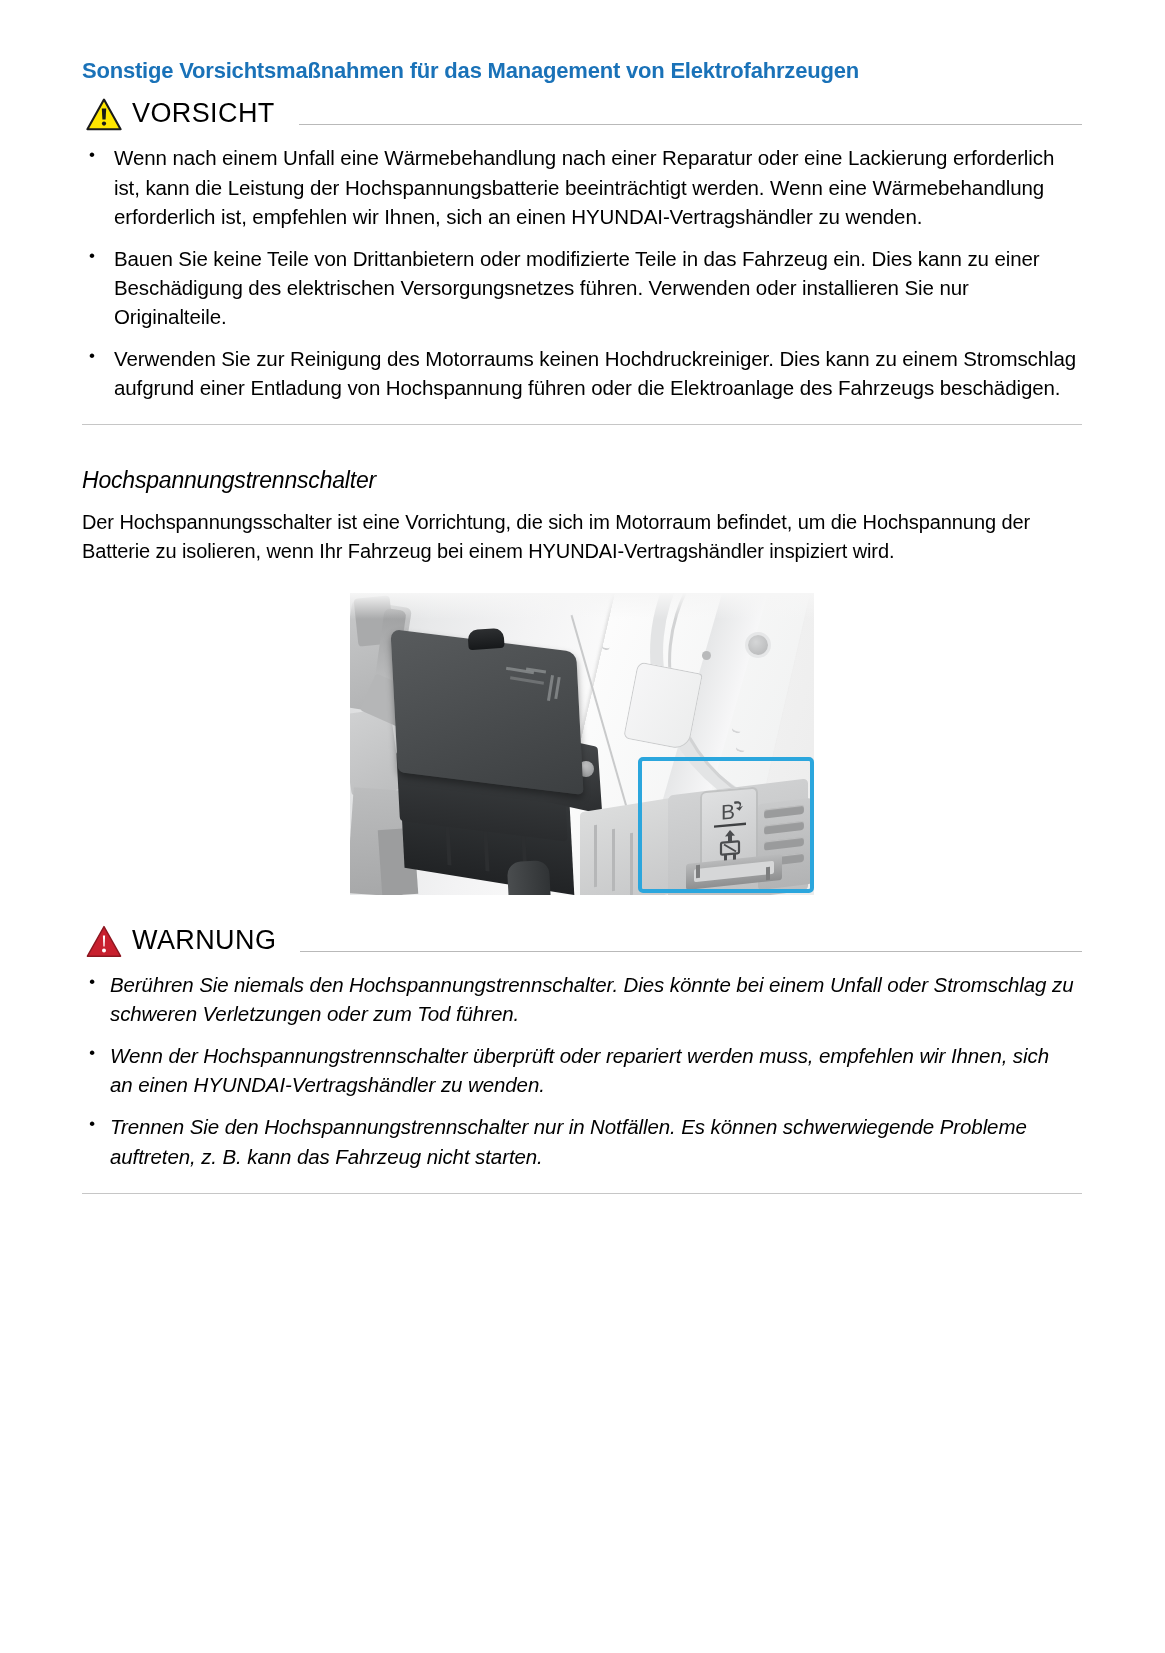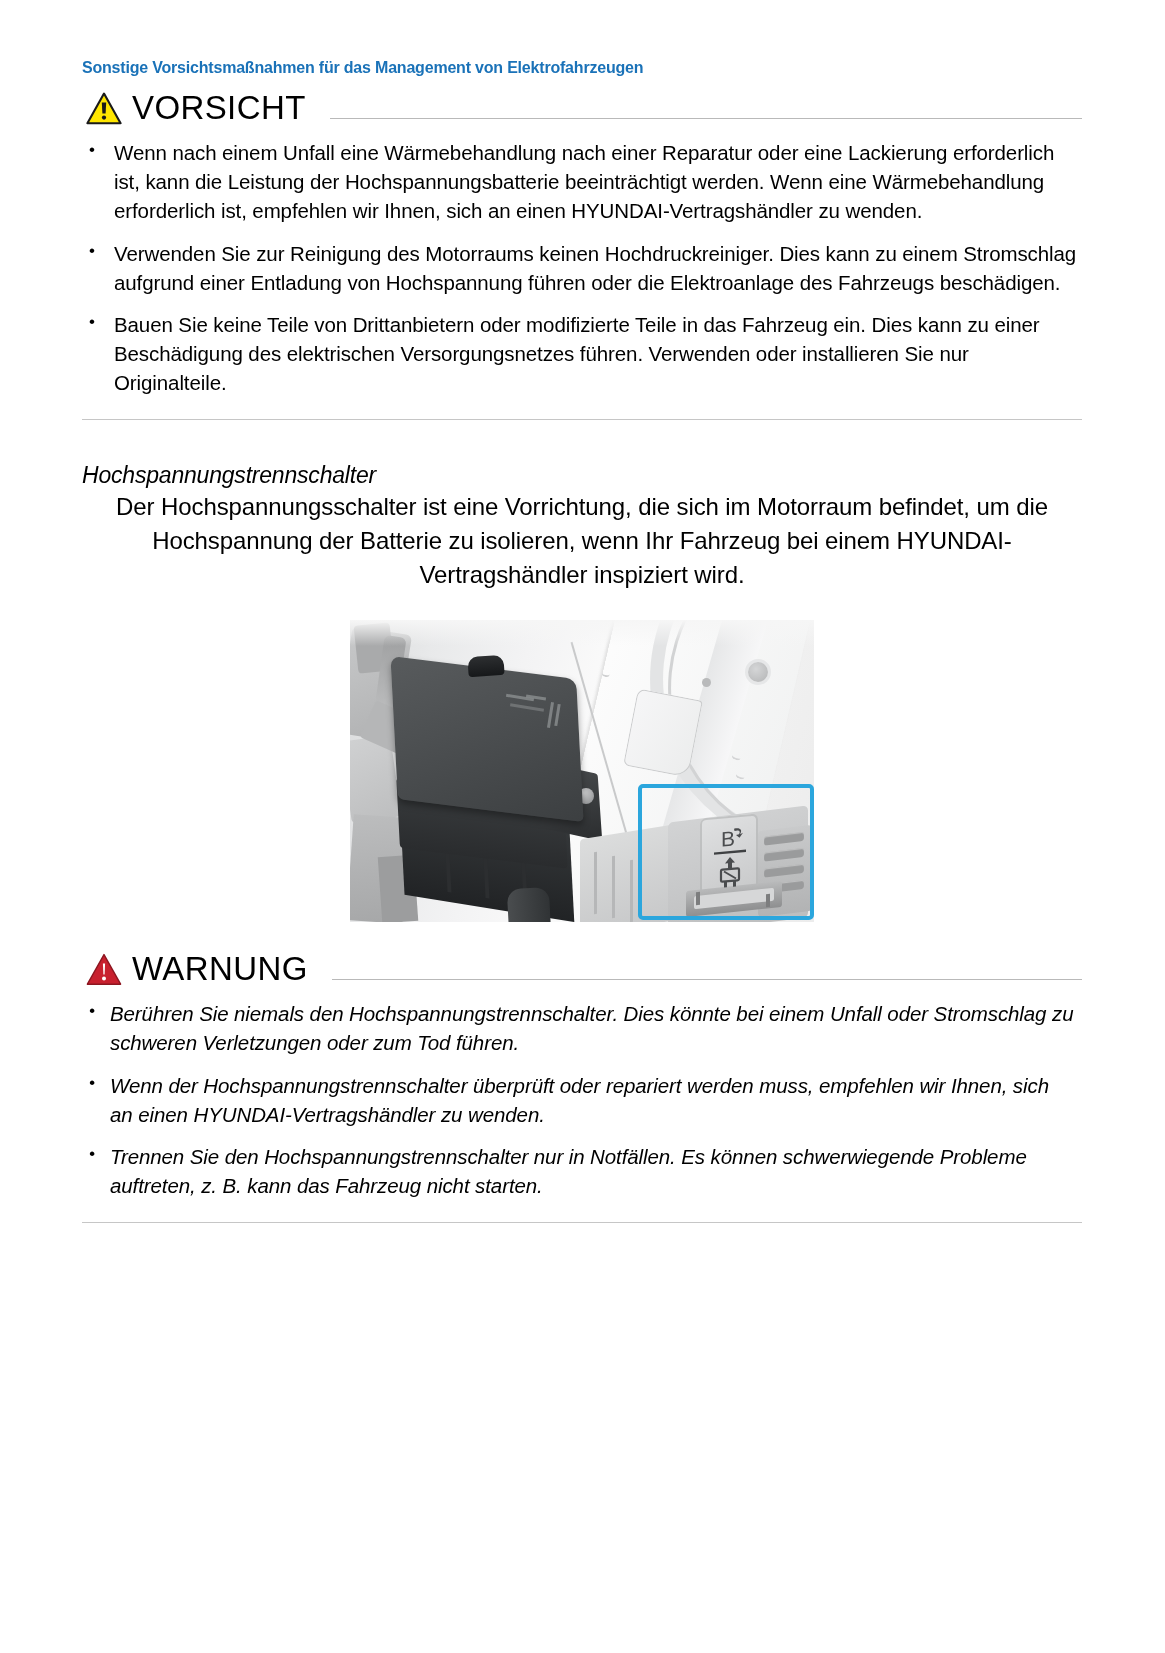--- a/index.html
+++ b/index.html
@@ -26,21 +26,21 @@
   .content {
     position: absolute;
     left: 82px;
     top: 58px;
     width: 1000px;
   }
 
   
   .page-header {
     color: #1a72b8;
-    font-size: 16px;
+    font-size: 22px;
     font-weight: bold;
     letter-spacing: -0.2px;
     line-height: 1.2;
     white-space: nowrap;
   }
 
   
   .callout-head {
     display: flex;
     align-items: center;
@@ -48,21 +48,21 @@
     gap: 10px;
   }
   .callout-head .tri-icon {
     flex: 0 0 auto;
     width: 36px;
     height: 33px;
     position: relative;
     margin-left: 4px;
   }
   .callout-head .callout-title {
-    font-size: 33px;
+    font-size: 27px;
     font-weight: normal;
     letter-spacing: 0.4px;
     line-height: 1;
     white-space: nowrap;
     padding-bottom: 2px;
   }
   .callout-head .rule {
     flex: 1 1 auto;
     height: 1px;
     background: #b9b9b9;
@@ -105,25 +105,24 @@
 
   
   .sub-heading {
     font-size: 23px;
     font-style: italic;
     font-weight: normal;
     margin-top: 42px;
     letter-spacing: -0.2px;
   }
   .body-para {
-    font-size: 24px;
+    font-size: 20px;
     line-height: 1.42;
-    margin-top: 1px;
+    margin-top: 14px;
     letter-spacing: -0.1px;
-    text-align: center;
   }
 
   
   .figure-wrap {
     margin-top: 28px;
     display: flex;
     justify-content: center;
   }
   .figure {
     position: relative;
@@ -384,22 +383,22 @@
             <path d="M18 10.5 L20.2 10.5 L19.6 21.5 L16.4 21.5 L15.8 10.5 Z" fill="#1a1a1a"></path>
             <circle cx="18" cy="25.6" r="2.1" fill="#1a1a1a"></circle>
           </svg>
         </span>
         <span class="callout-title">VORSICHT</span>
         <span class="rule"></span>
       </div>
 
       <ul class="bullets">
         <li>Wenn nach einem Unfall eine Wärmebehandlung nach einer Reparatur oder eine Lackierung erforderlich ist, kann die Leistung der Hochspannungsbatterie beeinträchtigt werden. Wenn eine Wärmebehandlung erforderlich ist, empfehlen wir Ihnen, sich an einen HYUNDAI-Vertragshändler zu wenden.</li>
+        <li>Bauen Sie keine Teile von Drittanbietern oder modifizierte Teile in das Fahrzeug ein. Dies kann zu einer Beschädigung des elektrischen Versorgungsnetzes führen. Verwenden oder installieren Sie nur Originalteile.</li>
         <li>Verwenden Sie zur Reinigung des Motorraums keinen Hochdruckreiniger. Dies kann zu einem Stromschlag aufgrund einer Entladung von Hochspannung führen oder die Elektroanlage des Fahrzeugs beschädigen.</li>
-        <li>Bauen Sie keine Teile von Drittanbietern oder modifizierte Teile in das Fahrzeug ein. Dies kann zu einer Beschädigung des elektrischen Versorgungsnetzes führen. Verwenden oder installieren Sie nur Originalteile.</li>
       </ul>
 
       <div class="block-rule"></div>
     </div>
 
     <div class="sub-heading">Hochspannungstrennschalter</div>
     <div class="body-para">Der Hochspannungsschalter ist eine Vorrichtung, die sich im Motorraum befindet, um die Hochspannung der Batterie zu isolieren, wenn Ihr Fahrzeug bei einem HYUNDAI-Vertragshändler inspiziert wird.</div>
 
     <div class="figure-wrap">
       <div class="figure">

